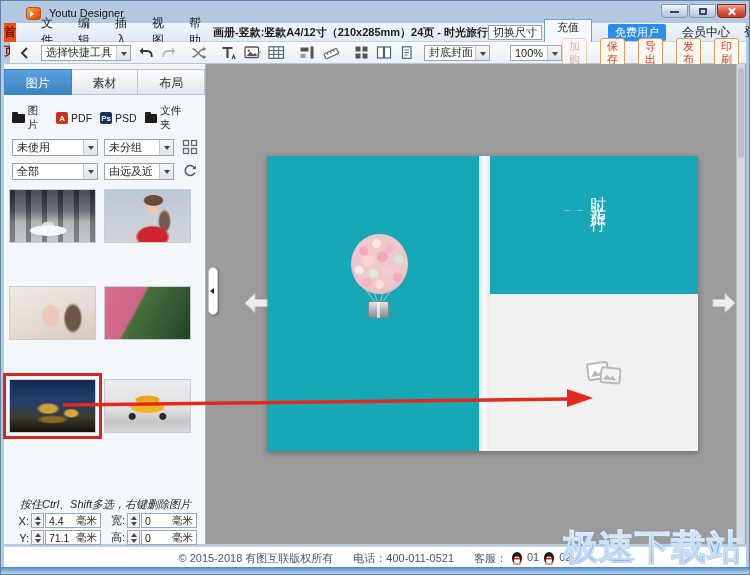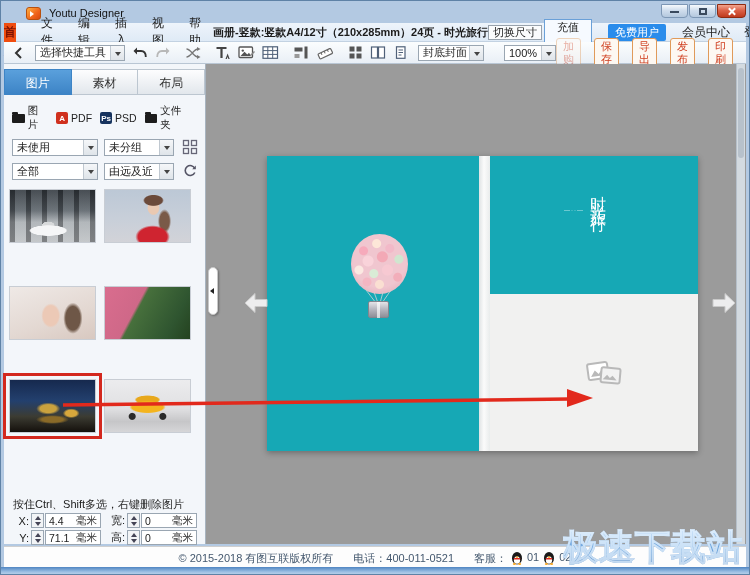--- a/index.html
+++ b/index.html
@@ -31,21 +31,21 @@
   .menu-item{margin-left:25px;}
   .doc-title{margin-left:12px;font-size:11px;font-weight:bold;color:#1c1c1c;white-space:nowrap;}
   .mb-right{margin-left:auto;display:flex;align-items:center;white-space:nowrap;}
   .btn-size{border:1px solid #98a2ac;background:#fbfcfd;padding:0 4px;font-size:11px;height:15px;line-height:14px;font-family:Liberation Mono, monospace;}
   .btn-recharge{border:1px solid #6aa0d8;background:#f6faff;padding:0 12px;font-size:11px;height:26px;line-height:14px;margin-left:2px;}
   .btn-freeuser{background:#2a8ceb;color:#fff;padding:1px 7px;font-size:11px;border-radius:2px;margin-left:16px;}
   .link-member{margin-left:16px;font-size:12px;}
   .link-logout{margin-left:14px;font-size:12px;}
 
   
-  .toolbar{position:absolute;left:3px;top:41px;right:3px;height:22px;display:flex;align-items:center;
+  .toolbar{position:absolute;left:9px;top:41px;right:3px;height:22px;display:flex;align-items:center;
         background:linear-gradient(#fbfdfe,#e9eff6);border-bottom:1px solid #b9c6d4;}
   .tb-back{margin-left:8px;width:16px;height:16px;}
   .dd{display:flex;align-items:center;border:1px solid #9aa6b2;background:#fff;height:16px;}
   .dd-quick{width:104px;margin-left:8px;}
   .dd .dd-txt{flex:1;font-size:11px;padding:0 4px;color:#222;white-space:nowrap;overflow:hidden;}
   .dd .dd-arr{width:14px;align-self:stretch;border-left:1px solid #c0c8d0;
         background:linear-gradient(#f5f7f9,#dfe4e9);position:relative;}
   .dd .dd-arr::after{content:"";position:absolute;left:4px;top:6px;width:0;height:0;
         border-left:3px solid transparent;border-right:3px solid transparent;border-top:4px solid #444;}
   .tb-ic{width:18px;height:16px;margin-left:7px;display:flex;align-items:center;justify-content:center;}
@@ -98,21 +98,21 @@
       radial-gradient(ellipse 20px 10px at 45% 55%, #caa23e 0 40%, rgba(0,0,0,0) 60%),
       radial-gradient(ellipse 30px 8px at 50% 76%, #8a6a28 0 35%, rgba(0,0,0,0) 55%),
       radial-gradient(ellipse 14px 8px at 72% 64%, #d8a83c 0 40%, rgba(0,0,0,0) 60%),
       linear-gradient(180deg,#16294e 0%,#23406e 40%,#3c3c33 70%,#14100c 100%);}
   .t6{left:100px;top:315px;background:
       radial-gradient(ellipse 26px 9px at 50% 52%, #f4b41e 0 60%, rgba(0,0,0,0) 70%),
       radial-gradient(ellipse 20px 7px at 50% 38%, #e8a81c 0 55%, rgba(0,0,0,0) 65%),
       radial-gradient(circle 4px at 32% 70%, #2a2a2a 0 3px, rgba(0,0,0,0) 4px),
       radial-gradient(circle 4px at 68% 70%, #2a2a2a 0 3px, rgba(0,0,0,0) 4px),
       linear-gradient(180deg,#ececee 0%,#e0e0e2 55%,#c6c6c8 80%,#d6d6d8 100%);}
-  .tip{position:absolute;left:9px;top:433px;font-size:11px;color:#222;white-space:nowrap;}
+  .tip{position:absolute;left:16px;top:433px;font-size:11px;color:#222;white-space:nowrap;font-style:italic;}
   .pos-row{position:absolute;left:8px;display:flex;align-items:center;font-size:11px;color:#222;}
   .pos-row.r1{top:449px;} .pos-row.r2{top:466px;}
   .pos-label{width:17px;text-align:right;margin-right:2px;}
   .spin{width:13px;height:15px;border:1px solid #9aa6b2;background:#f2f4f6;display:flex;flex-direction:column;}
   .spin span{flex:1;position:relative;} 
   .spin .up::after{content:"";position:absolute;left:3px;top:2px;border-left:3px solid transparent;border-right:3px solid transparent;border-bottom:4px solid #445;}
   .spin .dn::after{content:"";position:absolute;left:3px;top:1px;border-left:3px solid transparent;border-right:3px solid transparent;border-top:4px solid #445;}
   .pos-field{width:56px;height:15px;border:1px solid #9aa6b2;background:#fff;display:flex;align-items:center;
         font-size:10.5px;padding:0 3px;margin-left:1px;}
   .pos-field .val{flex:1;} .pos-field .unit{color:#333;}

